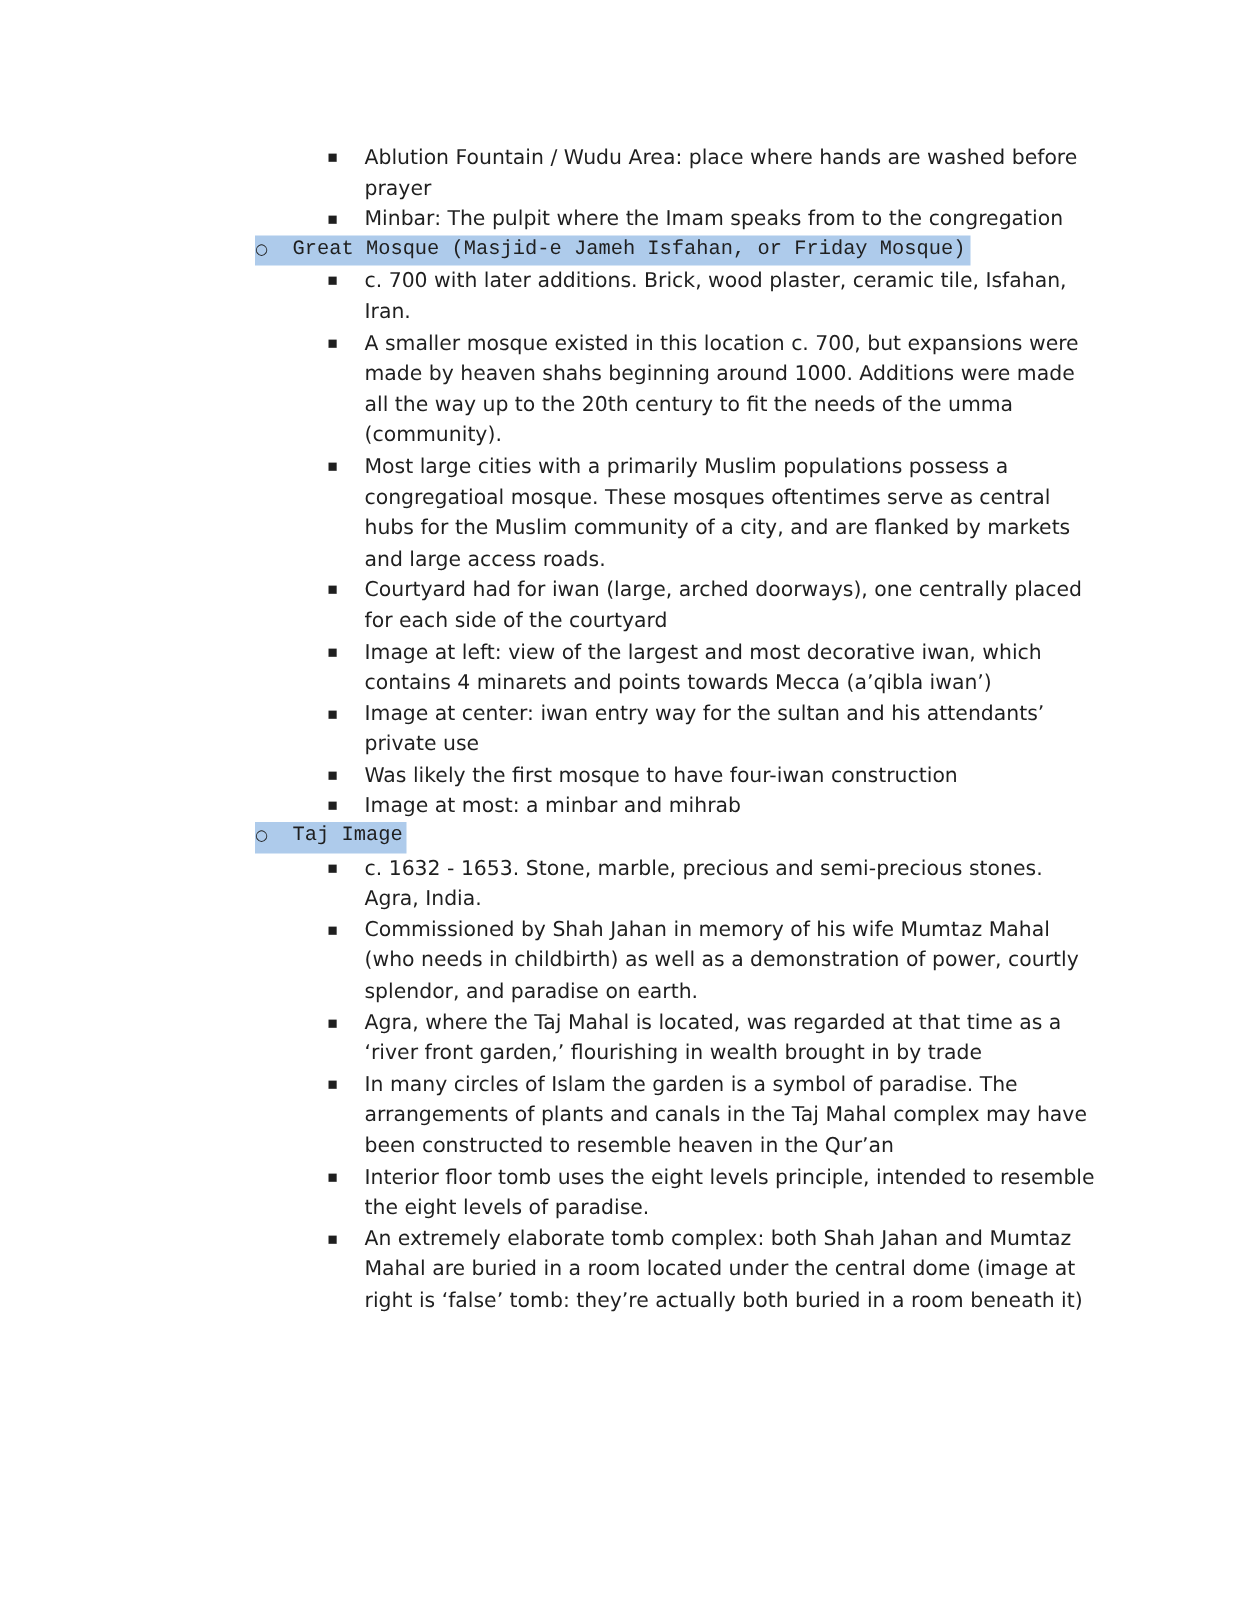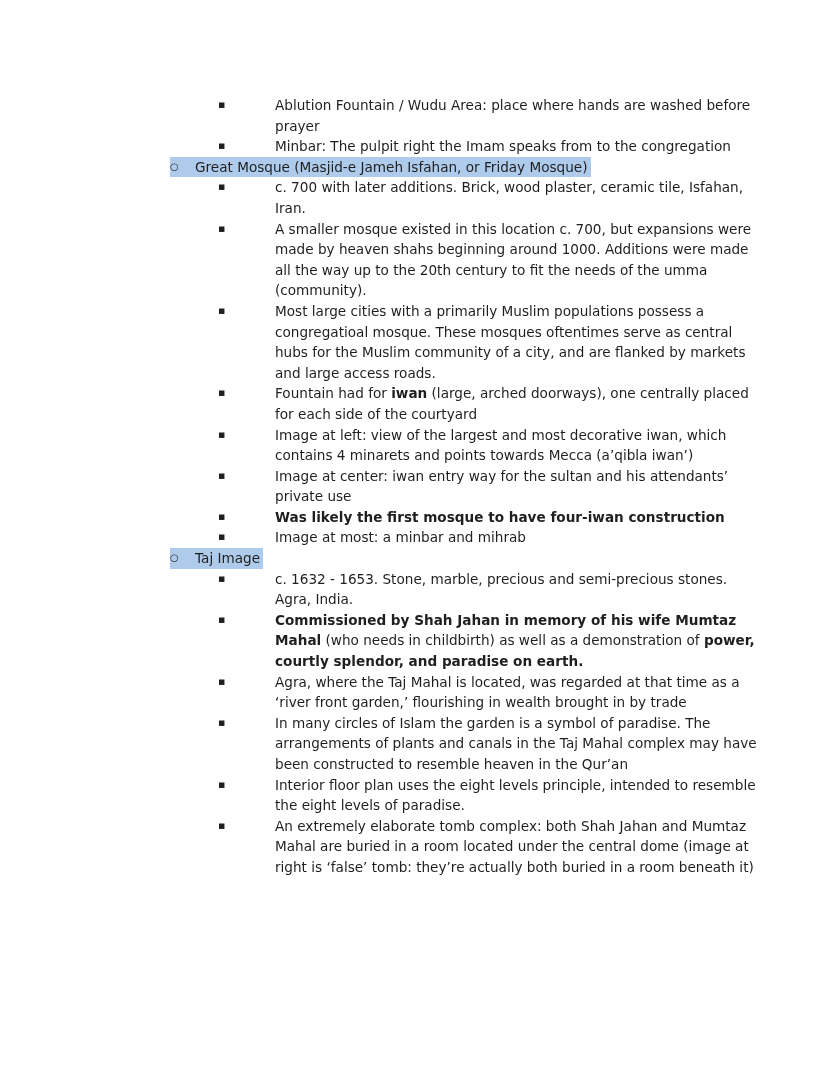--- a/index.html
+++ b/index.html
@@ -39,42 +39,42 @@
   }
   .level-1 .bullet {
     font-size: 10px;
     line-height: 20.6px;
   }
   .level-2 .bullet {
     font-size: 11px;
     line-height: 20.6px;
   }
   .text { }
-  .level-2 .text { width: 492px; margin-left: 32px; }
-  .level-1 .text { width: auto; white-space: nowrap; }
-  .bold { font-weight: bold; }
+  .level-2 .text { width: 492px; }
+  .level-1 .text { width: auto; white-space: nowrap; font-family: Liberation Mono, monospace; }
+  .bold { font-weight: normal; }
   .highlighted .inner {
     padding-right: 3px;
   }
 </style>
 </head>
 <body>
 
 <div class="page">
   <div class="outline">
       <div class="item level-2">
         <span class="inner">
           <span class="bullet">▪</span>
           <span class="text"><span>Ablution Fountain / Wudu Area: place where hands are washed before prayer</span></span>
         </span>
       </div>
       <div class="item level-2">
         <span class="inner">
           <span class="bullet">▪</span>
-          <span class="text"><span>Minbar: The pulpit right the Imam speaks from to the congregation</span></span>
+          <span class="text"><span>Minbar: The pulpit where the Imam speaks from to the congregation</span></span>
         </span>
       </div>
       <div class="item level-1 highlighted">
         <span class="inner" style="background: rgb(174, 203, 235);">
           <span class="bullet">○</span>
           <span class="text"><span>Great Mosque (Masjid-e Jameh Isfahan, or Friday Mosque)</span></span>
         </span>
       </div>
       <div class="item level-2">
         <span class="inner">
@@ -90,21 +90,21 @@
       </div>
       <div class="item level-2">
         <span class="inner">
           <span class="bullet">▪</span>
           <span class="text"><span>Most large cities with a primarily Muslim populations possess a congregatioal mosque. These mosques oftentimes serve as central hubs for the Muslim community of a city, and are flanked by markets and large access roads.</span></span>
         </span>
       </div>
       <div class="item level-2">
         <span class="inner">
           <span class="bullet">▪</span>
-          <span class="text"><span>Fountain had for </span><span class="bold">iwan</span><span> (large, arched doorways), one centrally placed for each side of the courtyard</span></span>
+          <span class="text"><span>Courtyard had for </span><span class="bold">iwan</span><span> (large, arched doorways), one centrally placed for each side of the courtyard</span></span>
         </span>
       </div>
       <div class="item level-2">
         <span class="inner">
           <span class="bullet">▪</span>
           <span class="text"><span>Image at left: view of the largest and most decorative iwan, which contains 4 minarets and points towards Mecca (a’qibla iwan’)</span></span>
         </span>
       </div>
       <div class="item level-2">
         <span class="inner">
@@ -150,21 +150,21 @@
       </div>
       <div class="item level-2">
         <span class="inner">
           <span class="bullet">▪</span>
           <span class="text"><span>In many circles of Islam the garden is a symbol of paradise. The arrangements of plants and canals in the Taj Mahal complex may have been constructed to resemble heaven in the Qur’an</span></span>
         </span>
       </div>
       <div class="item level-2">
         <span class="inner">
           <span class="bullet">▪</span>
-          <span class="text"><span>Interior floor plan uses the eight levels principle, intended to resemble the eight levels of paradise.</span></span>
+          <span class="text"><span>Interior floor tomb uses the eight levels principle, intended to resemble the eight levels of paradise.</span></span>
         </span>
       </div>
       <div class="item level-2">
         <span class="inner">
           <span class="bullet">▪</span>
           <span class="text"><span>An extremely elaborate tomb complex: both Shah Jahan and Mumtaz Mahal are buried in a room located under the central dome (image at right is ‘false’ tomb: they’re actually both buried in a room beneath it)</span></span>
         </span>
       </div>
     </div>
 </div>

